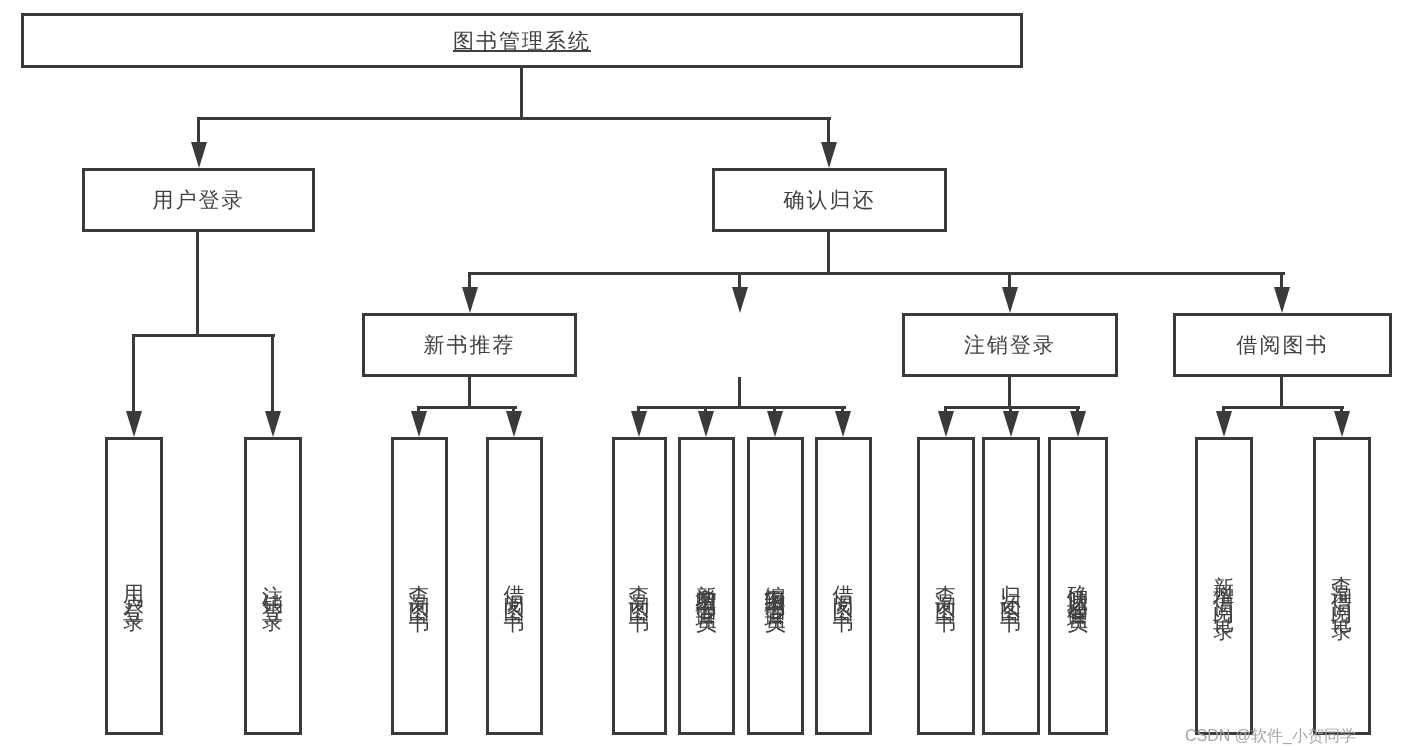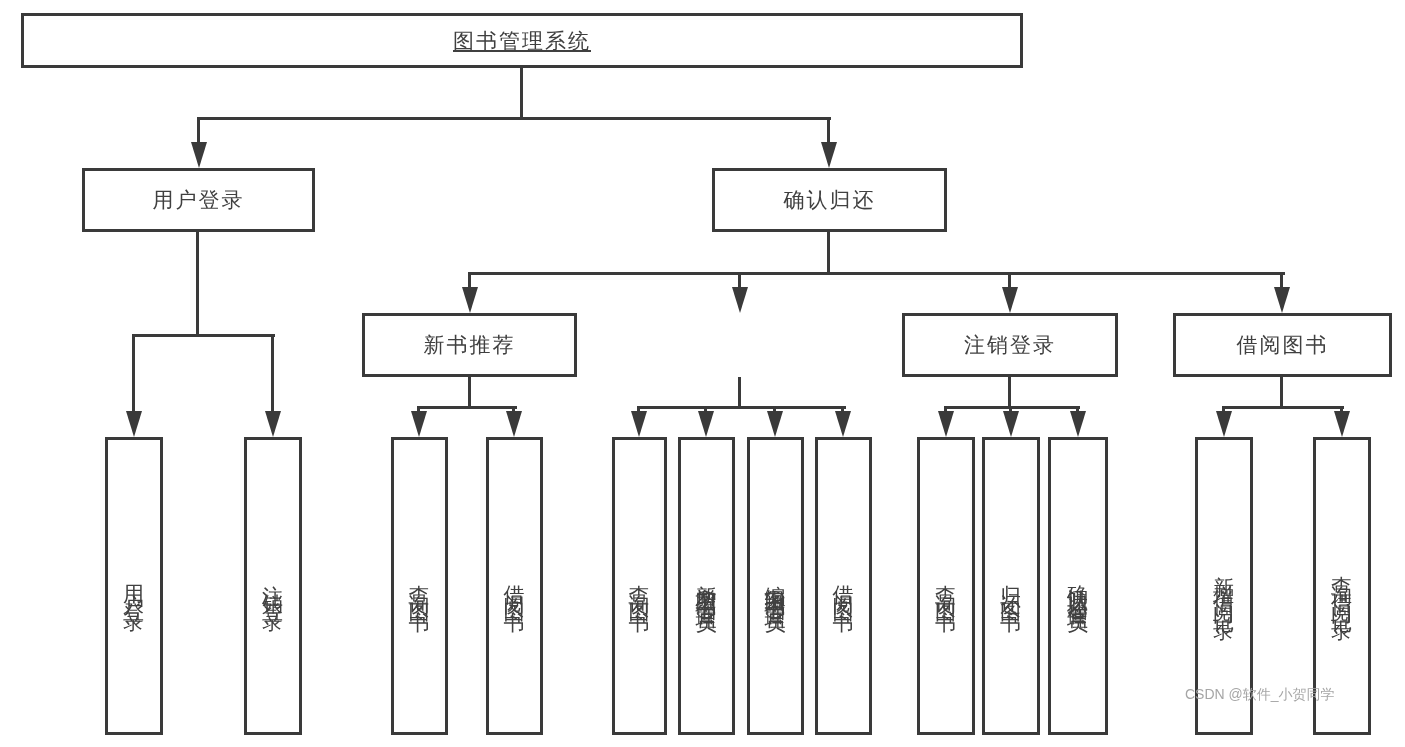--- a/index.html
+++ b/index.html
@@ -33,22 +33,22 @@
   .hline{height:3px;}
   .vline{width:3px;}
   .arrow{
     position:absolute;width:0;height:0;
     border-left:8px solid transparent;
     border-right:8px solid transparent;
     border-top:26px solid var(--line,#3a3a3a);
   }
   .watermark{
     position:absolute;
-    left:1185px;top:686px;
-    font-size:14px;
+    left:1185px;top:726px;
+    font-size:16px;
     color:var(--wm,#a6a6a6);
     white-space:nowrap;
     z-index:10;
   }
 </style>
 </head>
 <body>
 
 <div class="canvas">
 

